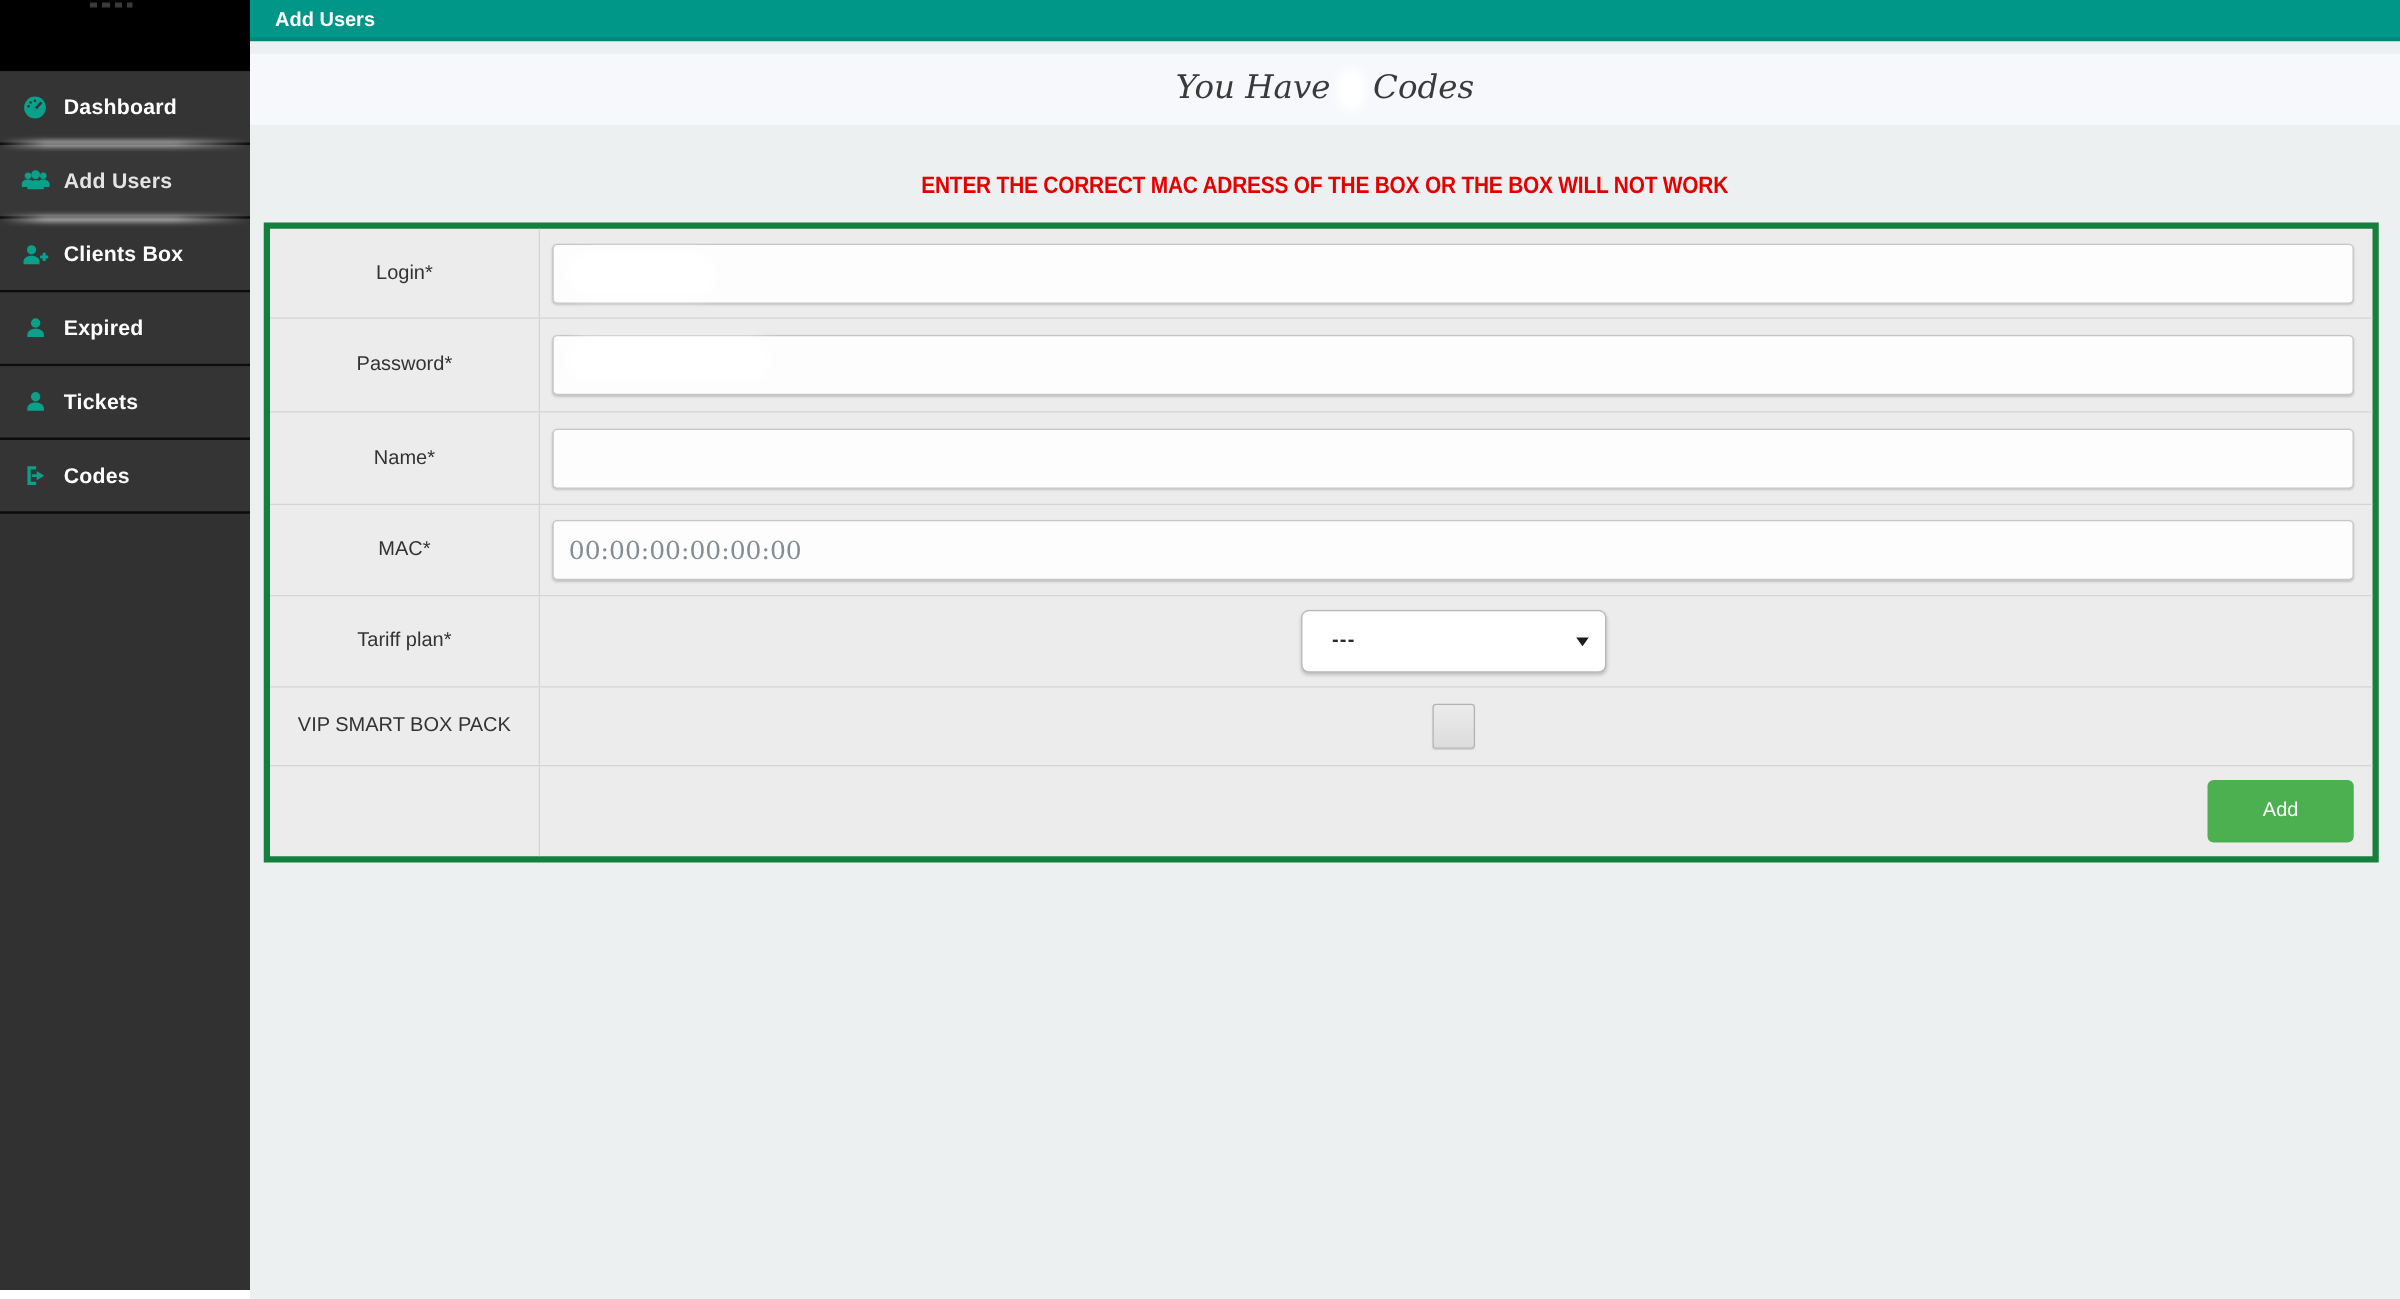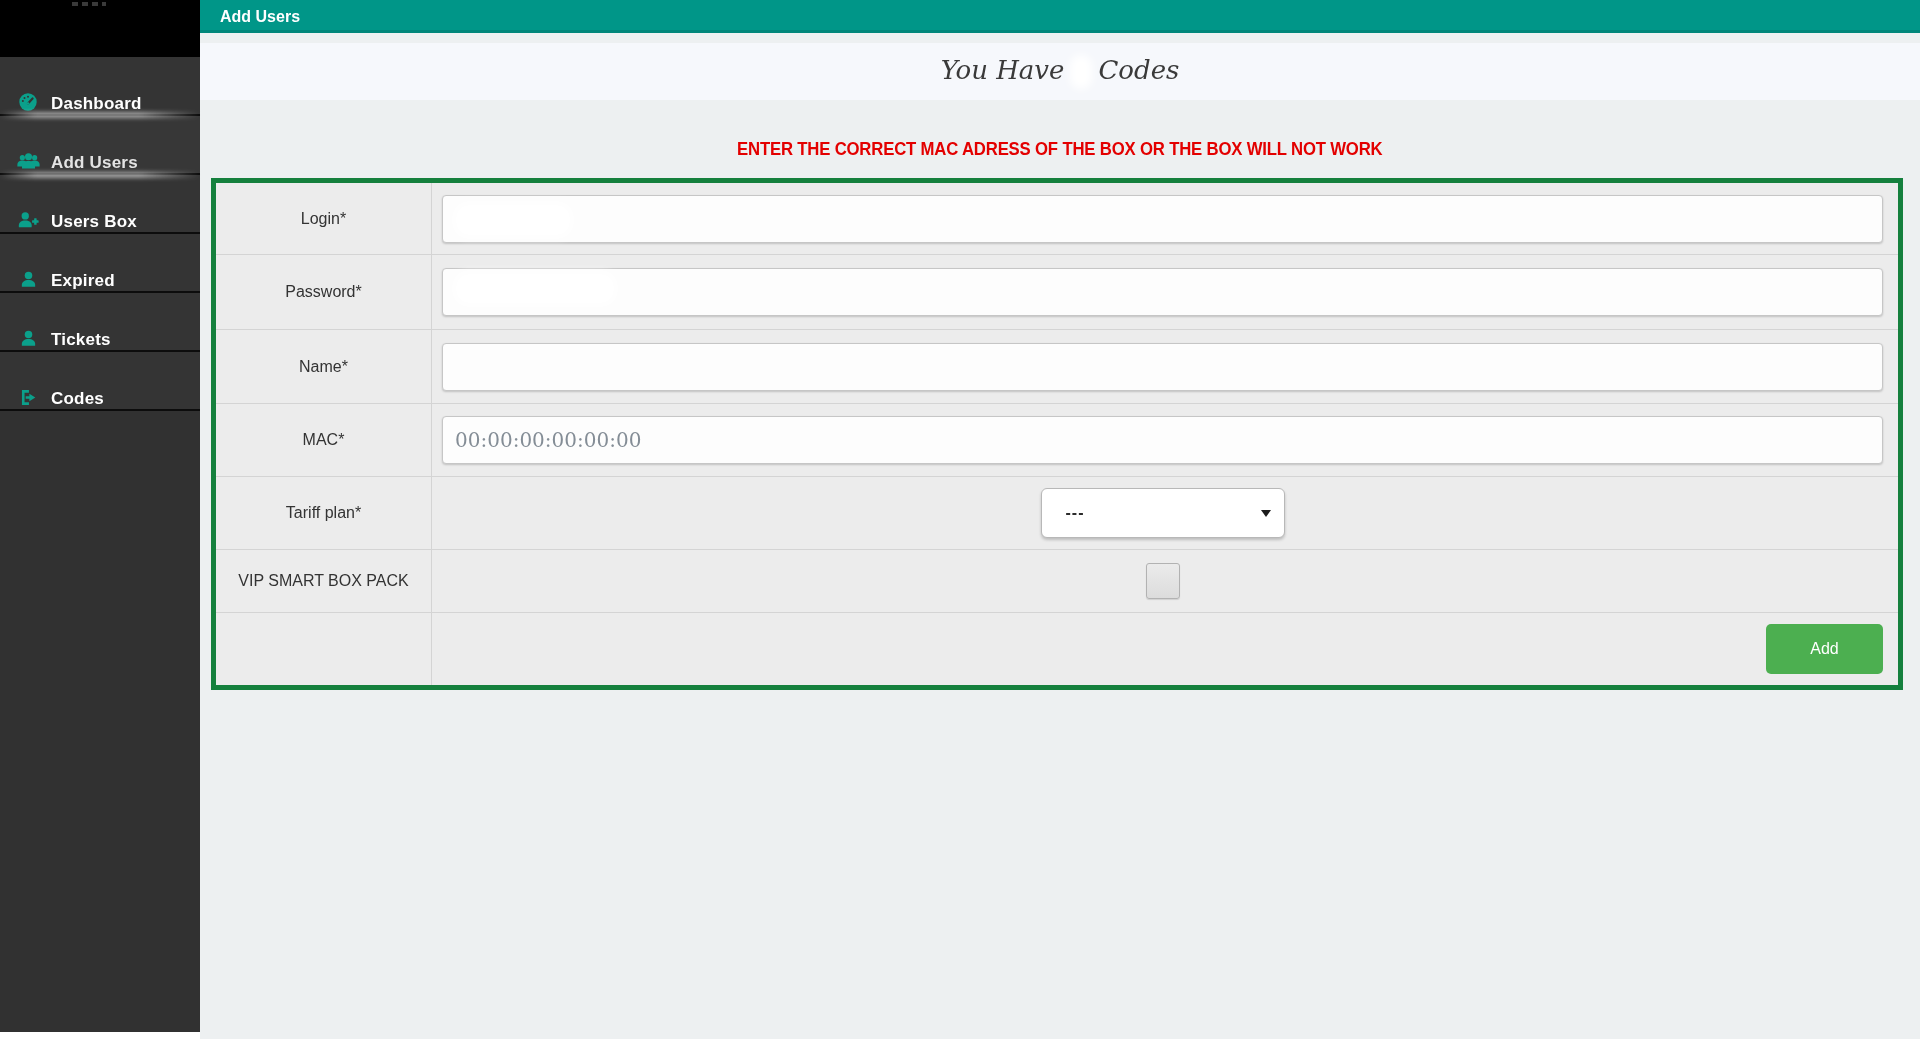--- a/index.html
+++ b/index.html
@@ -23,21 +23,21 @@
     overflow: hidden;
   }
   .logo-partial {
     position: absolute; top: 2px; left: 72px;
     width: 34px; height: 4px;
     background: repeating-linear-gradient(90deg, #3a3a3a 0 6px, #000 6px 10px);
   }
   .nav-item {
     position: relative;
     height: 59px;
-    display: flex; align-items: flex-end;
+    display: flex; align-items: center;
     padding-left: 16px;
     border-bottom: 2px solid #0c0c0c;
     background: #343434;
     cursor: pointer;
   }
   .nav-item .icon {
     width: 24px; height: 24px;
     display: flex; align-items: center; justify-content: center;
     flex: 0 0 24px;
   }
@@ -262,21 +262,21 @@
 
   <div class="nav-item">
     <span class="icon">
       <svg viewBox="0 0 24 24" width="22" height="22" fill="#0ba08b">
         <circle cx="9" cy="7.5" r="4"></circle>
         <path d="M9 12.6c-4.2 0-7 2.2-7 5V20h14v-2.4c0-2.8-2.8-5-7-5z"></path>
         <rect x="16.4" y="12.4" width="7.2" height="2.7" rx="0.6"></rect>
         <rect x="18.7" y="10.1" width="2.7" height="7.2" rx="0.6"></rect>
       </svg>
     </span>
-    <span class="label">Users Box</span>
+    <span class="label">Clients Box</span>
   </div>
 
   <div class="nav-item">
     <span class="icon">
       <svg viewBox="0 0 24 24" width="21" height="21" fill="#0ba08b">
         <circle cx="12" cy="7.3" r="4.3"></circle>
         <path d="M12 12.6c-4.5 0-7.6 2.4-7.6 5.4v2.2h15.2V18c0-3-3.1-5.4-7.6-5.4z"></path>
       </svg>
     </span>
     <span class="label">Expired</span>

